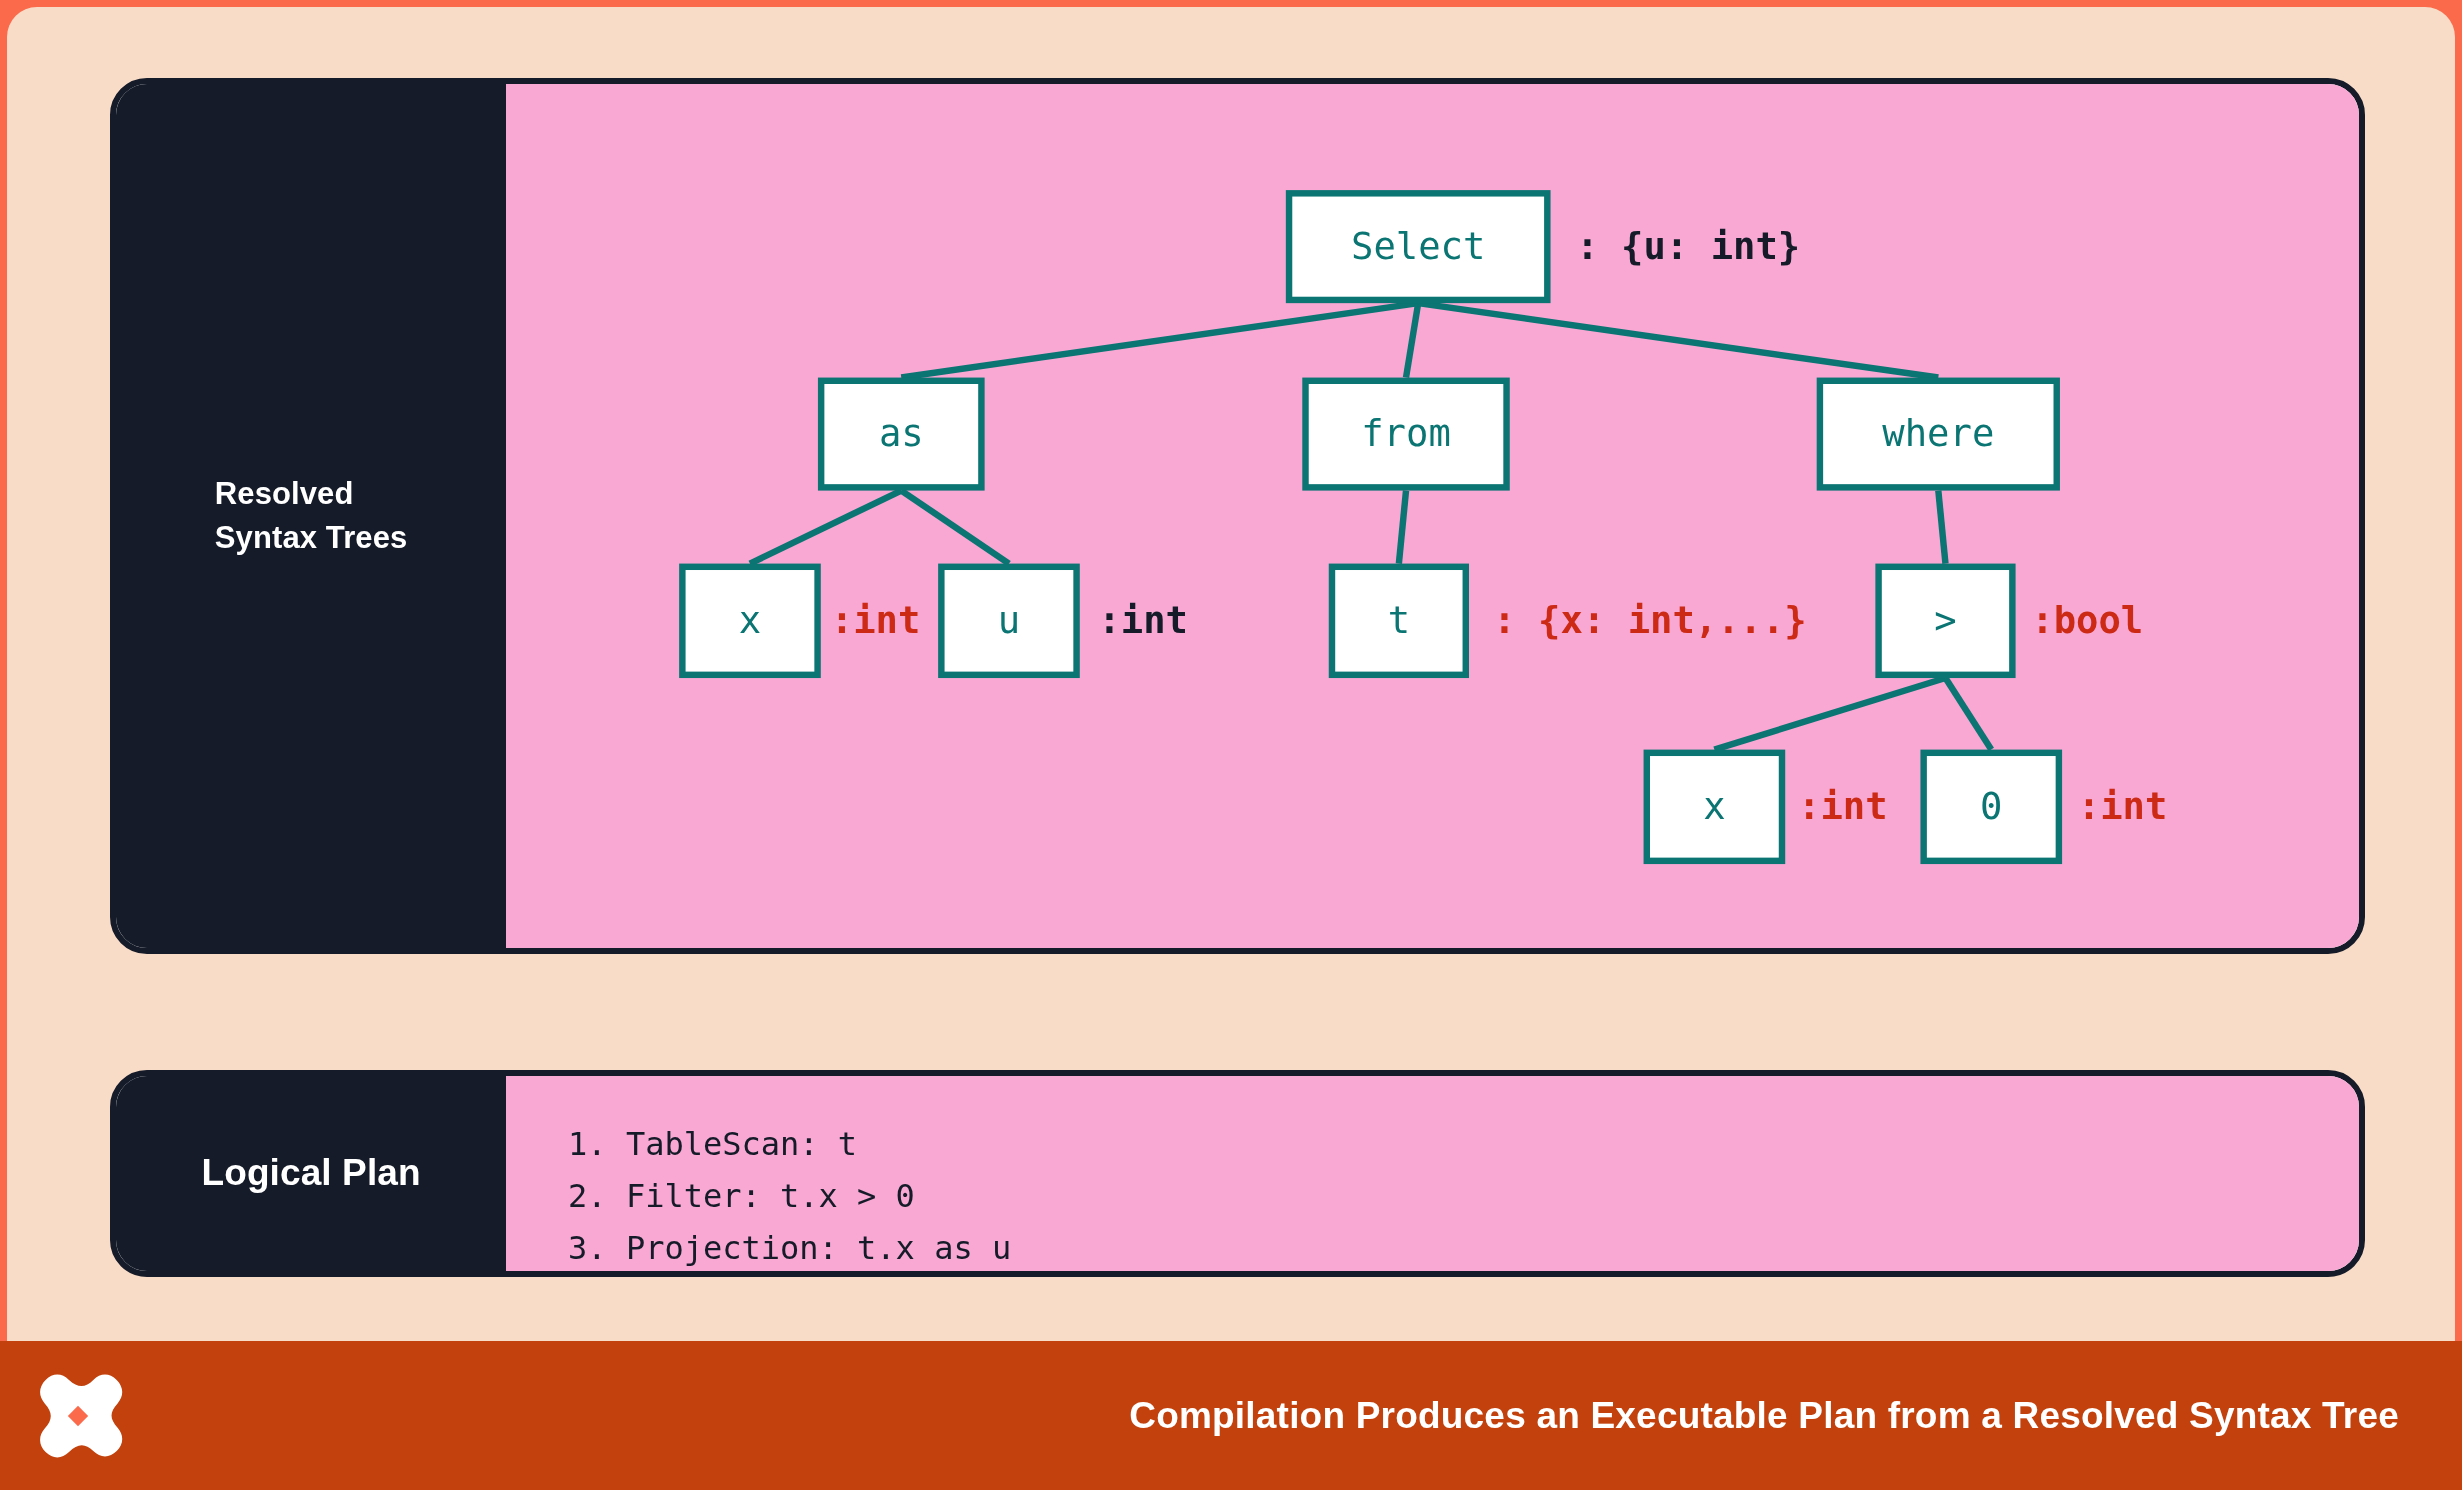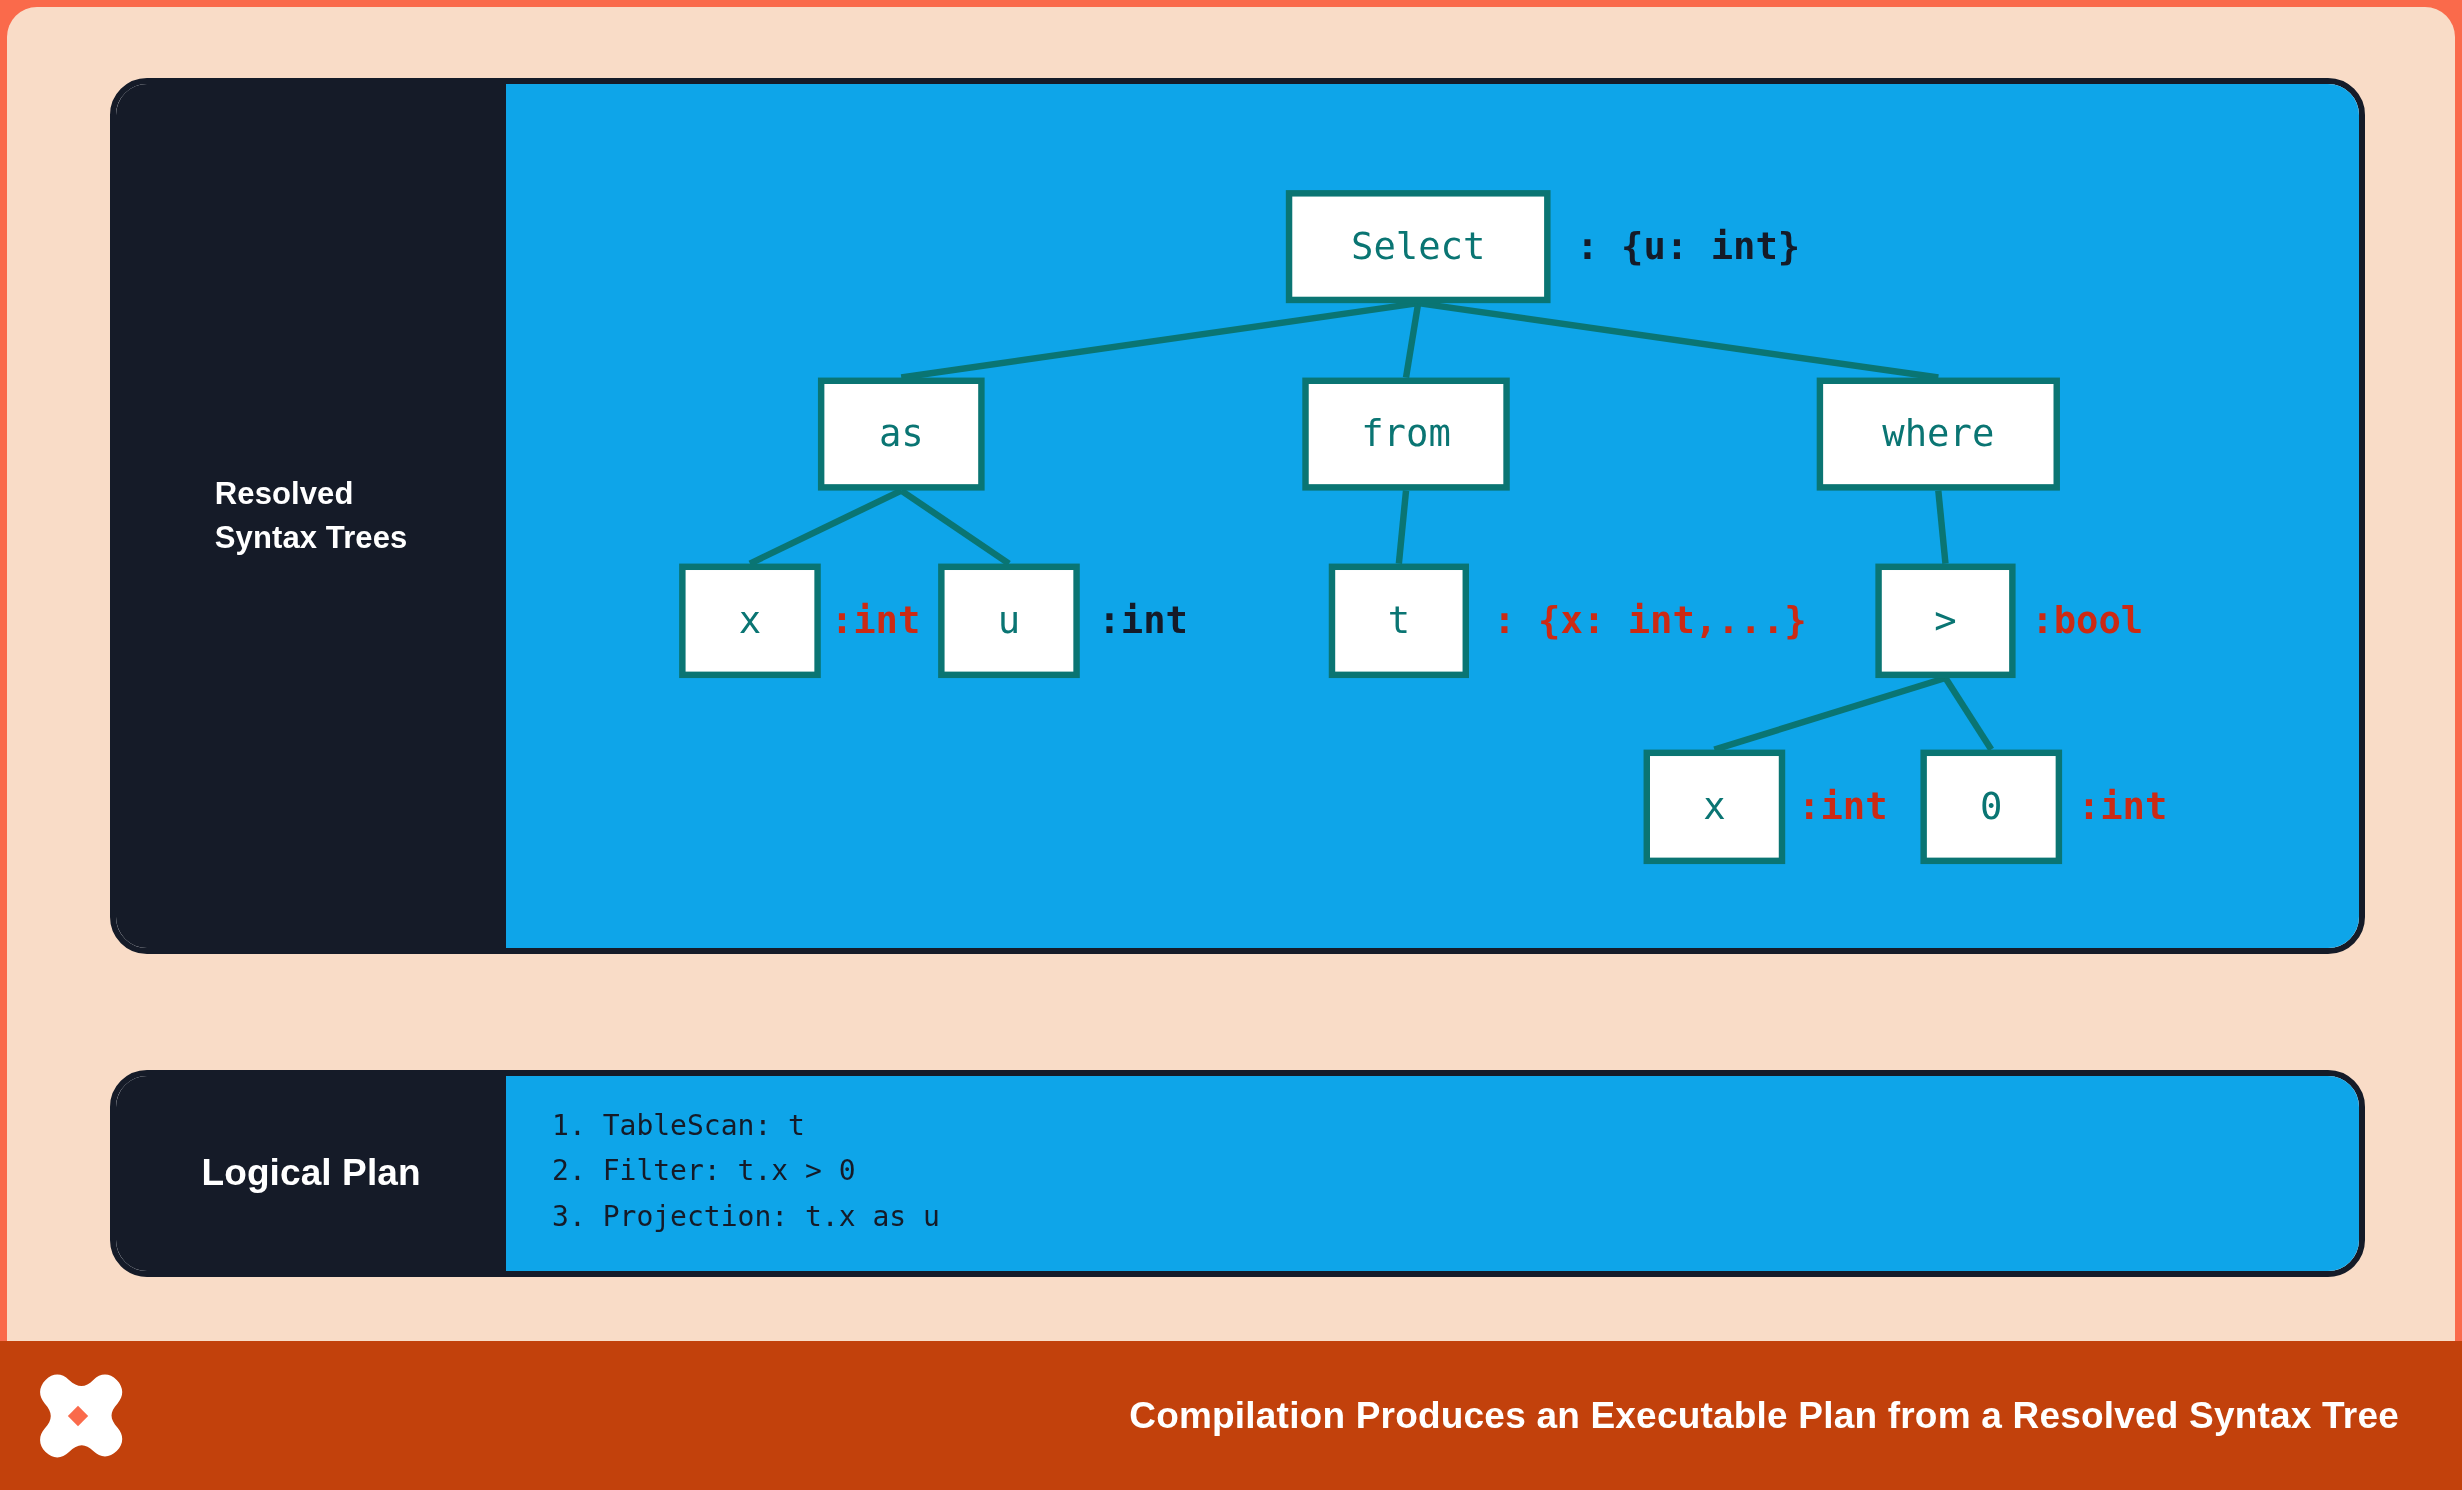--- a/index.html
+++ b/index.html
@@ -79,21 +79,21 @@
   }
   #panel-lp .panel-label {
     width: 390px;
     font-size: 37px;
     letter-spacing: 0.1px;
   }
 
   .panel-body {
     position: relative;
     flex: 1 1 auto;
-    background: #0ea5e9;
+    background: #f9a8d4;
   }
 
   
   #tree-svg {
     position: absolute;
     left: 0; top: 0;
     width: 100%;
     height: 100%;
     display: block;
   }
@@ -122,25 +122,25 @@
     font-weight: bold;
   }
   .ann-red  { fill: #cc2a14; }
   .ann-dark { fill: #151b28; }
 
   
   #plan-list {
     position: absolute;
     left: 46px;
     top: 27px;
-    margin: 0;
+    margin: 16px;
     padding: 0;
     list-style: none;
     font-family: "DejaVu Sans Mono", monospace;
-    font-size: 28px;
+    font-size: 32px;
     color: #151b28;
     line-height: 1.62;
     white-space: pre;
   }
   #plan-list li { white-space: pre; }
 
   
   #connector {
     position: absolute;
     left: 103px;

